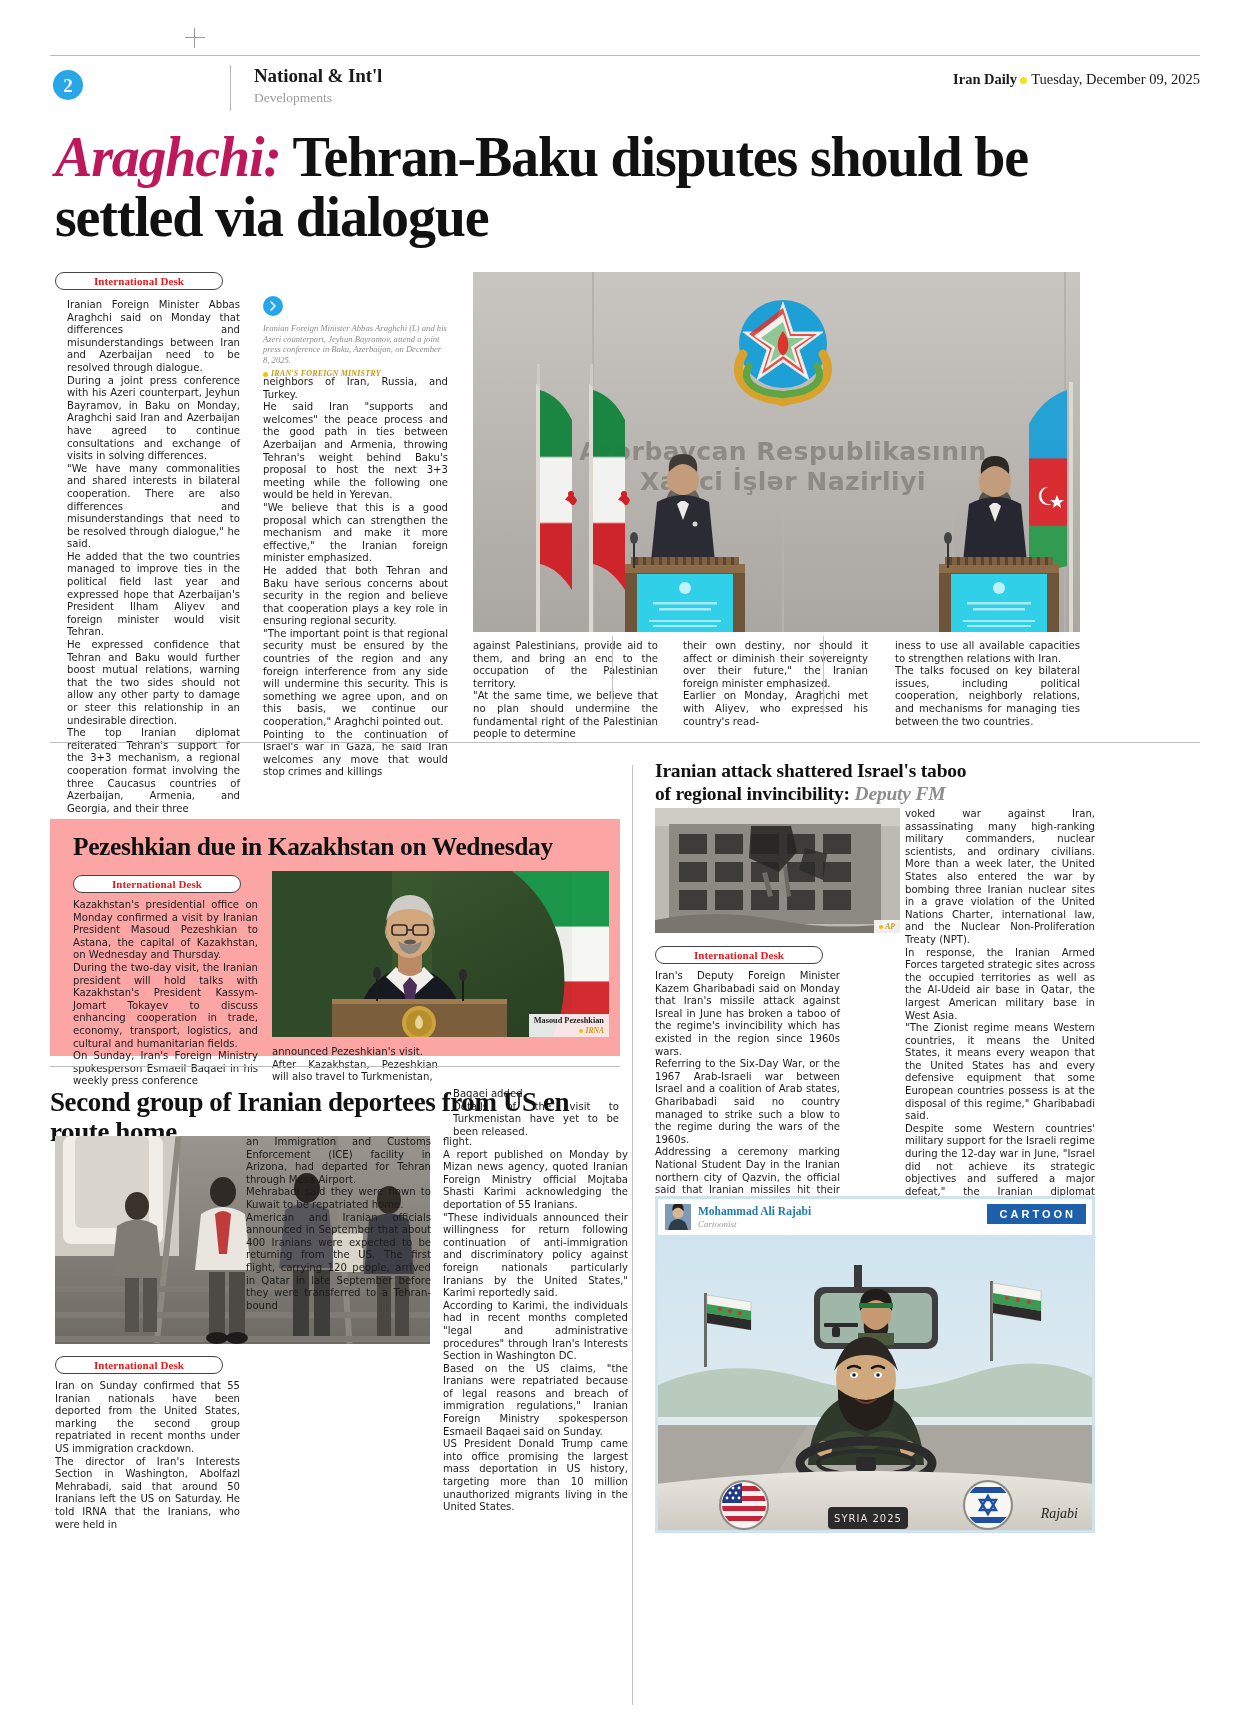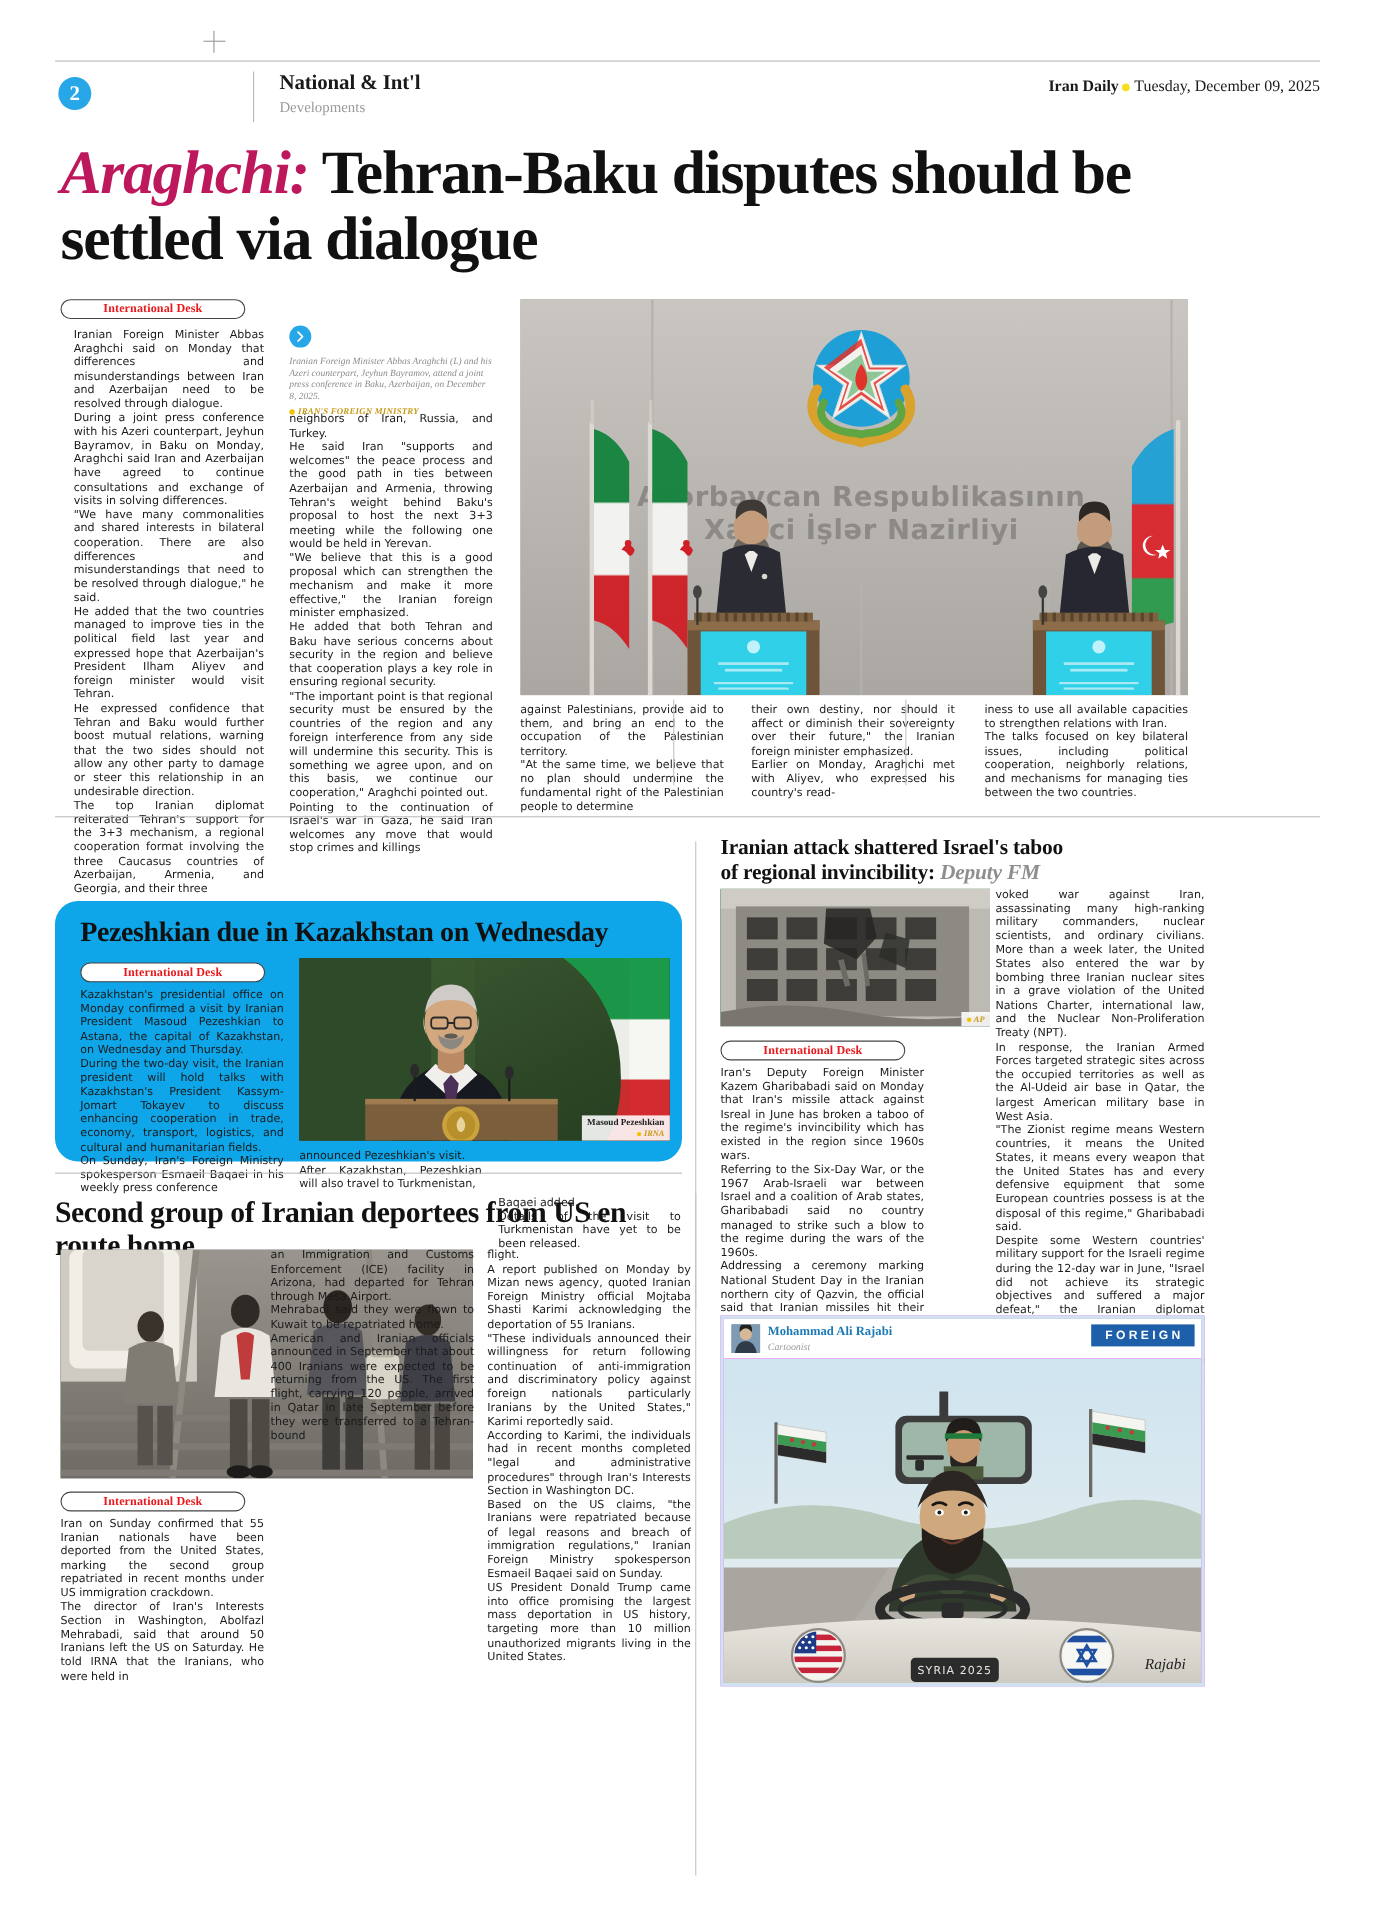--- a/index.html
+++ b/index.html
@@ -123,22 +123,21 @@
   .lede-row2 { position:absolute; left:0; top:368px; width:1025px; }
   .lede-row2 .c { position:absolute; top:0; width:185px; }
 
   .rule {
     position:absolute; background:#bdbdbd; height:1px;
   }
 
   
   .pez {
     position:absolute; left:50px; top:819px; width:570px; height:237px;
-    background:#0ea5e9;
-    border-radius:21px;
+    background:#fca5a5;
   }
   .pez-head {
     position:absolute; left:23px; top:14px; width:530px;
     font-family:"Liberation Serif", serif; font-weight:bold;
     font-size:25.5px; line-height:1.1; color:#111; letter-spacing:-0.4px;
   }
   .pez-pill { position:absolute; left:23px; top:56px; }
   .pez-col1 { position:absolute; left:23px; top:80px; width:185px; }
   .pez-photo {
     position:absolute; left:222px; top:52px; width:337px; height:166px;
@@ -685,21 +684,21 @@
       <div class="cart-avatar">
         <svg width="26" height="26" viewBox="0 0 26 26" aria-hidden="true">
           <rect width="26" height="26" fill="#7d9bb5"></rect>
           <circle cx="13" cy="9" r="5.5" fill="#d8b894"></circle>
           <path d="M3 26 q2 -11 10 -11 q8 0 10 11 Z" fill="#2f3b46"></path>
           <path d="M7.5 7 q5.5 -7 11 0 q1 -8 -5.5 -8 q-6.5 0 -5.5 8 Z" fill="#23201d"></path>
         </svg>
       </div>
       <div class="cart-name">Mohammad Ali Rajabi</div>
       <div class="cart-role">Cartoonist</div>
-      <div class="cart-badge">FOREIGN</div>
+      <div class="cart-badge">CARTOON</div>
     </div>
 
     <div class="cart-art">
       <svg width="434" height="298" viewBox="0 0 434 298" preserveAspectRatio="xMidYMid slice" aria-hidden="true">
         <defs>
           <linearGradient id="sky" x1="0" y1="0" x2="0" y2="1">
             <stop offset="0" stop-color="#cfe4ef"></stop>
               <stop offset="1" stop-color="#e9eff0"></stop>
           </linearGradient>
           <linearGradient id="hood" x1="0" y1="0" x2="0" y2="1">

